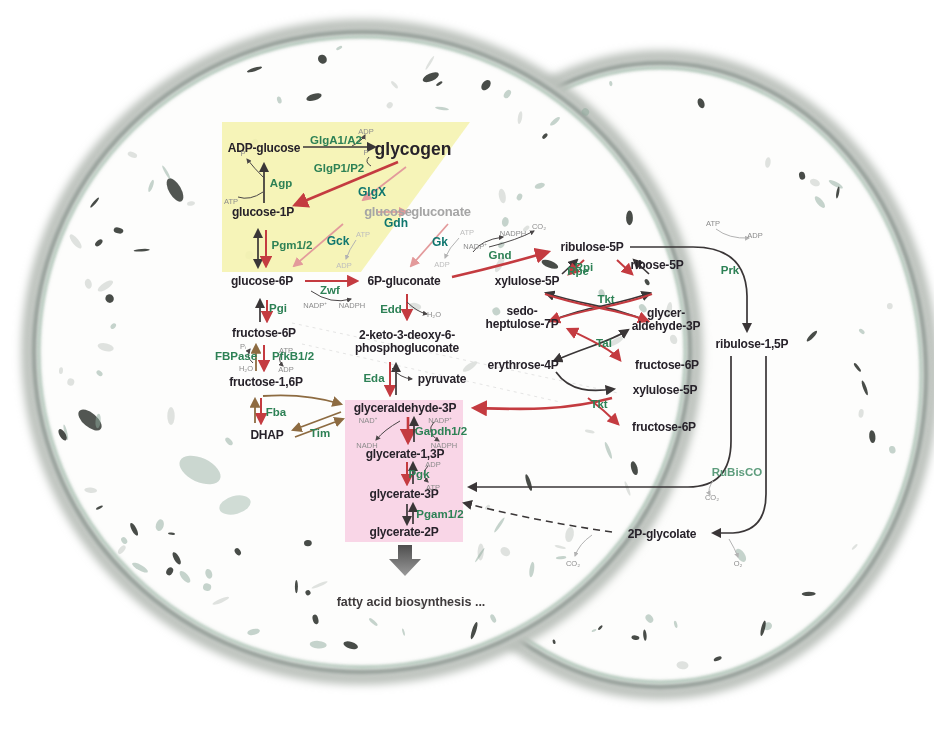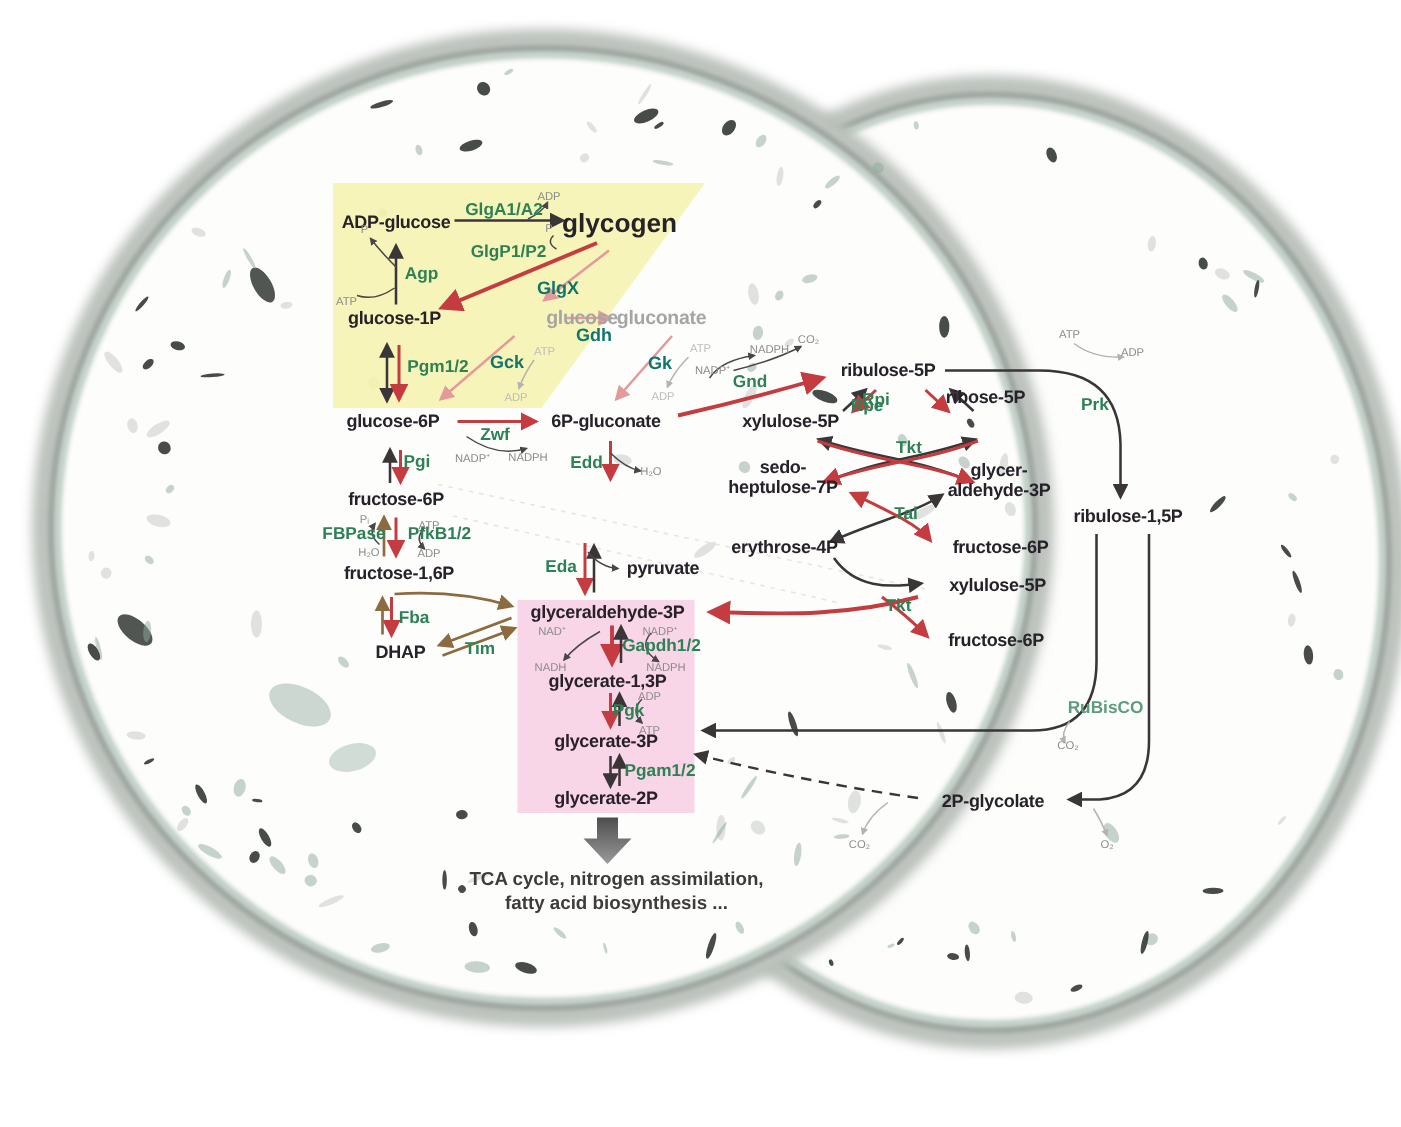--- a/index.html
+++ b/index.html
@@ -299,31 +299,32 @@
       <path class="ab" d="M766,356 L766,494 Q766,531 733,533 L713,533" marker-end="url(#mb)"></path>
       <path class="ag" d="M729,539 Q735,549 738,557" marker-end="url(#mg)"></path>
       <path class="ad" d="M612,532 C555,524 500,512 464,503" marker-end="url(#mb)"></path>
       <path class="ag" d="M592,535 Q579,544 575,556" marker-end="url(#mg)"></path>
 
       <path d="M398,545 L412,545 L412,559 L421,559 L405,576 L389,559 L398,559 Z" fill="url(#gradArrow)"></path>
     </g>
   </svg>
 
   <div id="labels">
-    <div class="note" style="left:411px;top:587px">TCA cycle, nitrogen assimilation,</div>
     <div class="note" style="left:411px;top:603px">fatty acid biosynthesis ...</div>
   <div class="met" style="left: 264px; top: 148px;">ADP-glucose</div>
       <div class="met big" style="left: 413px; top: 149px;">glycogen</div>
       <div class="met" style="left: 263px; top: 212px;">glucose-1P</div>
       <div class="met faded" style="left: 347px; top: 212px; margin-left: 41px;">glucose</div>
       <div class="met faded" style="left: 441px; top: 212px;">gluconate</div>
       <div class="met" style="left: 262px; top: 281px;">glucose-6P</div>
       <div class="met" style="left: 404px; top: 281px;">6P-gluconate</div>
       <div class="met" style="left: 264px; top: 333px;">fructose-6P</div>
       <div class="met" style="left: 266px; top: 382px;">fructose-1,6P</div>
+      <div class="met" style="left: 407px; top: 342px;">2-keto-3-deoxy-6-
+phosphogluconate</div>
       <div class="met" style="left: 442px; top: 379px;">pyruvate</div>
       <div class="met" style="left: 405px; top: 408px;">glyceraldehyde-3P</div>
       <div class="met" style="left: 267px; top: 435px;">DHAP</div>
       <div class="met" style="left: 405px; top: 454px;">glycerate-1,3P</div>
       <div class="met" style="left: 404px; top: 494px;">glycerate-3P</div>
       <div class="met" style="left: 404px; top: 532px;">glycerate-2P</div>
       <div class="met" style="left: 592px; top: 247px;">ribulose-5P</div>
       <div class="met" style="left: 527px; top: 281px;">xylulose-5P</div>
       <div class="met" style="left: 657px; top: 265px;">ribose-5P</div>
       <div class="met" style="left: 522px; top: 318px; text-align: center;">sedo-

